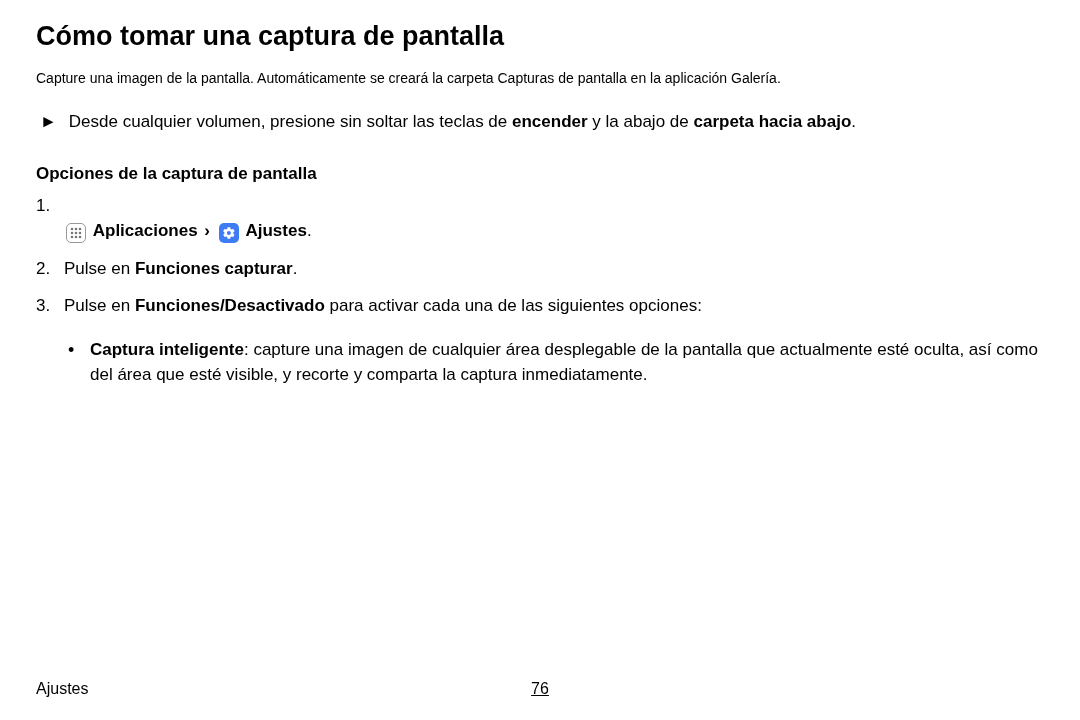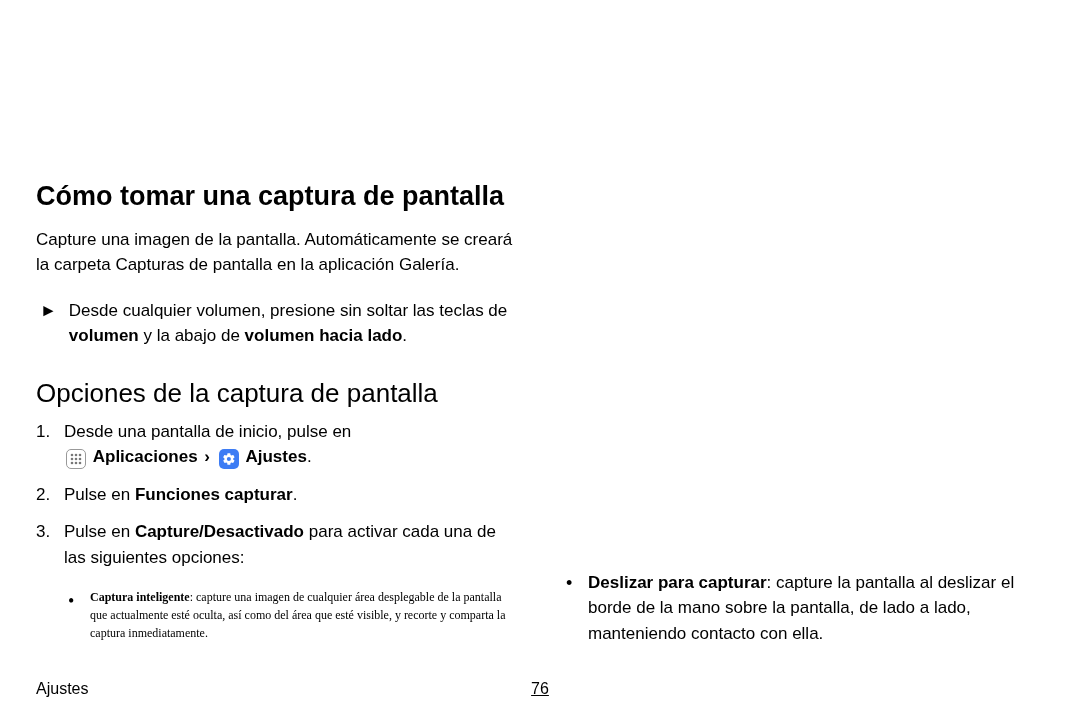--- a/index.html
+++ b/index.html
@@ -9,53 +9,52 @@
     background: #fff;
     font-family: Arial, Helvetica, sans-serif;
     color: #000;
     position: relative;
     padding: 20px 36px 0 36px;
   }
   .columns {
     display: flex;
     gap: 44px;
     height: 640px;
-    align-items: flex-end;
   }
   .col {
     flex: 1;
     min-width: 0;
   }
   h1 {
     font-size: 27px;
     font-weight: 700;
     margin-bottom: 14px;
     line-height: 1.25;
   }
   p.intro {
-    font-size: 17px;
+    font-size: 14px;
     line-height: 1.45;
     margin-bottom: 22px;
   }
   .tri-list {
     margin-bottom: 28px;
   }
   .tri-item {
     display: flex;
     gap: 12px;
     font-size: 17px;
     line-height: 1.45;
     padding-left: 4px;
   }
   .tri-marker {
     flex: 0 0 auto;
   }
   h2 {
-    font-size: 26px;
-    font-weight: 400;
+    font-size: 17px;
+    font-weight: 700;
     margin-bottom: 8px;
     line-height: 1.3;
   }
   ol.numlist {
     list-style: none;
     counter-reset: num;
   }
   ol.numlist > li {
     counter-increment: num;
     font-size: 17px;
@@ -68,26 +67,25 @@
     content: counter(num) ".";
     position: absolute;
     left: 0;
     top: 0;
   }
   .sub-bullets {
     list-style: none;
     margin-top: 18px;
   }
   .sub-bullets > li {
-    font-size: 12px;
+    font-size: 17px;
     line-height: 1.5;
     padding-left: 26px;
     position: relative;
     margin-bottom: 18px;
-    font-family: Liberation Serif, serif;
   }
   .sub-bullets > li::before {
     content: "•";
     position: absolute;
     left: 4px;
     top: 0;
     font-size: 18px;
   }
   .col2-bullets {
     list-style: none;
@@ -151,30 +149,30 @@
 
 <div class="columns">
   <div class="col">
     <h1>Cómo tomar una captura de pantalla</h1>
     <p class="intro">Capture una imagen de la pantalla. Automáticamente se creará la carpeta Capturas de pantalla en la aplicación Galería.</p>
 
     <div class="tri-list">
       <div class="tri-item">
         <span class="tri-marker">►</span>
         <span>
-          <span>Desde cualquier volumen, presione sin soltar las teclas de </span><span class="bold">volumen</span><span> y la abajo de </span><span class="bold">volumen hacia lado</span><span>.</span>
+          <span>Desde cualquier volumen, presione sin soltar las teclas de </span><span class="bold">encender</span><span> y la abajo de </span><span class="bold">carpeta hacia abajo</span><span>.</span>
         </span>
       </div>
     </div>
 
     <h2>Opciones de la captura de pantalla</h2>
 
     <ol class="numlist">
       <li>
-        <span>Desde una pantalla de inicio, pulse en </span><br>
+        <br>
         <span class="icon icon-apps">
           <svg viewBox="0 0 14 14">
               <g fill="#777">
                 <circle cx="3" cy="3" r="1.3"></circle>
                 <circle cx="7" cy="3" r="1.3"></circle>
                 <circle cx="11" cy="3" r="1.3"></circle>
                 <circle cx="3" cy="7" r="1.3"></circle>
                 <circle cx="7" cy="7" r="1.3"></circle>
                 <circle cx="11" cy="7" r="1.3"></circle>
                 <circle cx="3" cy="11" r="1.3"></circle>
@@ -189,35 +187,28 @@
           <svg viewBox="0 0 24 24">
               <path d="M19.14,12.94a7,7,0,0,0,.05-.94,7,7,0,0,0-.05-.94l2.11-1.65a.5.5,0,0,0,.12-.64l-2-3.46a.5.5,0,0,0-.61-.22l-2.49,1a7,7,0,0,0-1.62-.94l-.38-2.65A.5.5,0,0,0,13.78,2H9.78a.5.5,0,0,0-.49.42L8.91,5.07a7,7,0,0,0-1.62.94l-2.49-1a.5.5,0,0,0-.61.22l-2,3.46a.5.5,0,0,0,.12.64L4.42,11a7,7,0,0,0-.5.94,7,7,0,0,0,.5.94L2.31,14.53a.5.5,0,0,0-.12.64l2,3.46a.5.5,0,0,0,.61.22l2.49-1a7,7,0,0,0,1.62.94l.38,2.65a.5.5,0,0,0,.49.42h4a.5.5,0,0,0,.49-.42l.38-2.65a7,7,0,0,0,1.62-.94l2.49,1a.5.5,0,0,0,.61-.22l2-3.46a.5.5,0,0,0-.12-.64ZM11.78,15.5A3.5,3.5,0,1,1,15.28,12,3.5,3.5,0,0,1,11.78,15.5Z"></path>
             </svg>
         </span>
         <span class="bold">Ajustes</span><span>.</span>
       </li>
       <li>
         <span>Pulse en </span><span class="bold">Funciones capturar</span><span>.</span>
       </li>
       <li>
-        <span>Pulse en </span><span class="bold">Capture/Desactivado</span><span> para activar cada una de las siguientes opciones:</span>
+        <span>Pulse en </span><span class="bold">Funciones/Desactivado</span><span> para activar cada una de las siguientes opciones:</span>
         <ul class="sub-bullets">
           <li>
             <span class="bold">Captura inteligente</span><span>: capture una imagen de cualquier área desplegable de la pantalla que actualmente esté oculta, así como del área que esté visible, y recorte y comparta la captura inmediatamente.</span>
           </li>
         </ul>
       </li>
     </ol>
   </div>
 
-  <div class="col">
-    <ul class="col2-bullets">
-      <li>
-        <span class="bold">Deslizar para capturar</span><span>: capture la pantalla al deslizar el borde de la mano sobre la pantalla, de lado a lado, manteniendo contacto con ella.</span>
-      </li>
-    </ul>
-  </div>
 </div>
 
 <div class="footer">
   <span class="section">Ajustes</span>
   <span class="pagenum">76</span>
 </div>
 
 </body></html>

